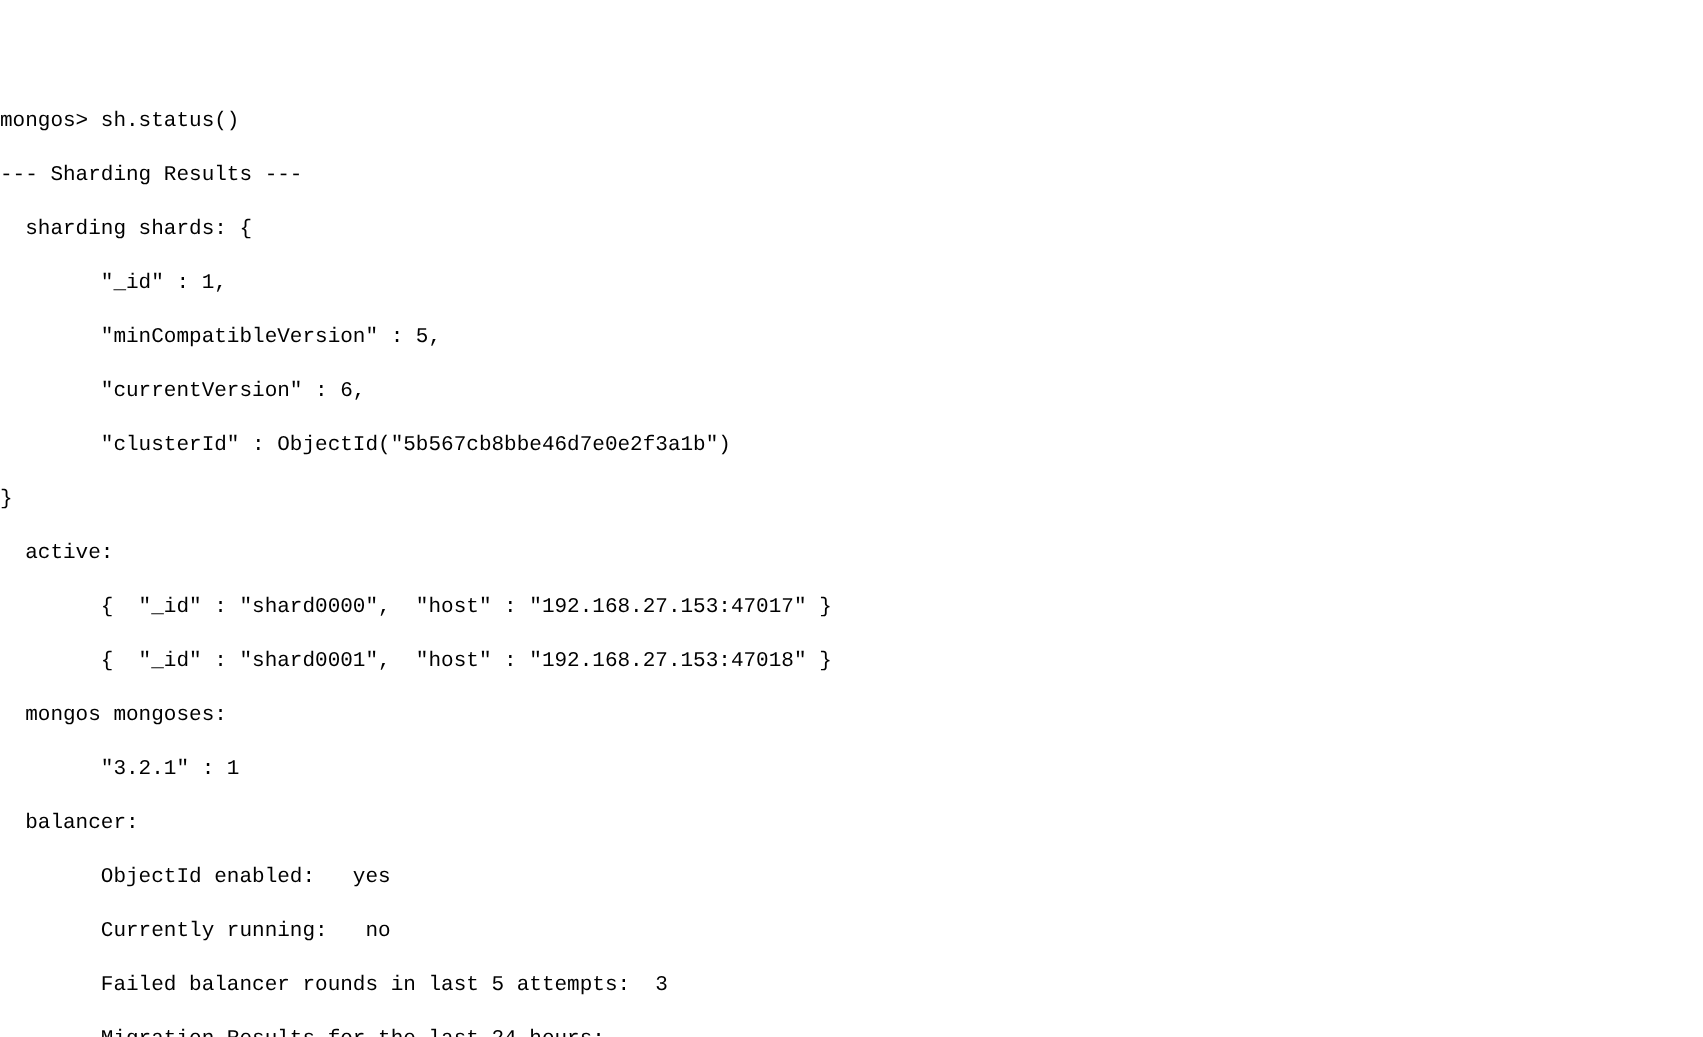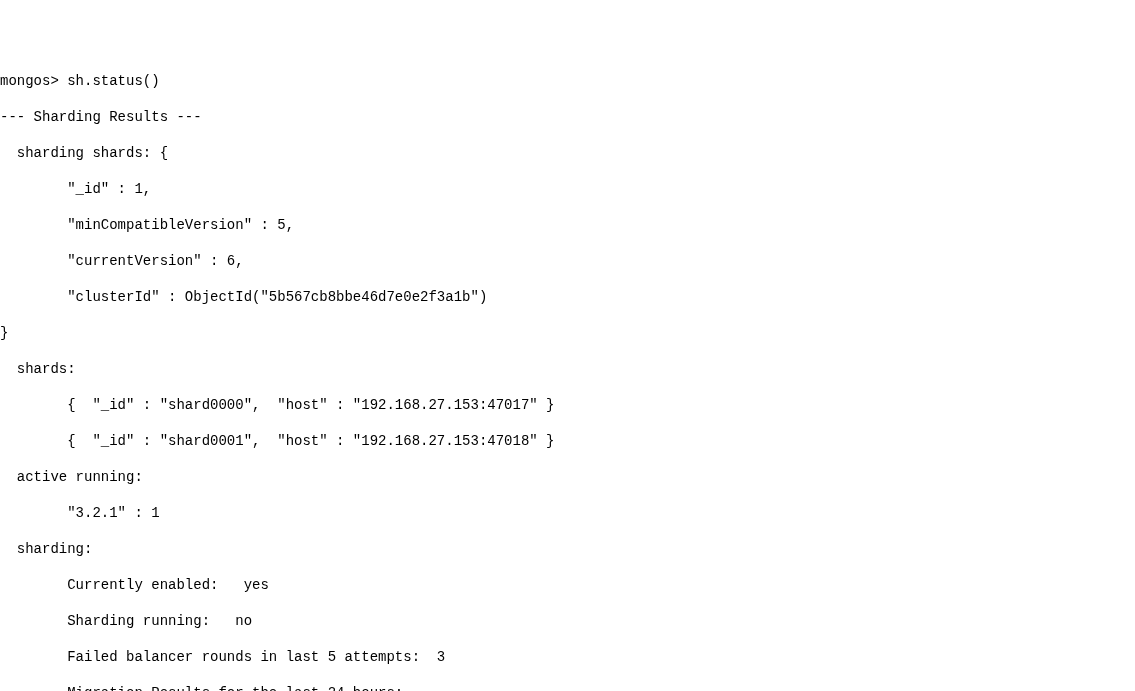--- a/index.html
+++ b/index.html
@@ -20,28 +20,28 @@
 
 
 <span class="line">mongos&gt; sh.status()</span>
 <span class="line">--- Sharding Results ---</span>
 <span class="line">  sharding shards: {</span>
 <span class="line">        "_id" : 1,</span>
 <span class="line">        "minCompatibleVersion" : 5,</span>
 <span class="line">        "currentVersion" : 6,</span>
 <span class="line">        "clusterId" : ObjectId("5b567cb8bbe46d7e0e2f3a1b")</span>
 <span class="line">}</span>
-<span class="line">  shards:</span>
+<span class="line">  active:</span>
 <span class="line">        {  "_id" : "shard0000",  "host" : "192.168.27.153:47017" }</span>
 <span class="line">        {  "_id" : "shard0001",  "host" : "192.168.27.153:47018" }</span>
-<span class="line">  active running:</span>
+<span class="line">  mongos mongoses:</span>
 <span class="line">        "3.2.1" : 1</span>
-<span class="line">  sharding:</span>
-<span class="line">        Currently enabled:   yes</span>
-<span class="line">        Sharding running:   no</span>
+<span class="line">  balancer:</span>
+<span class="line">        ObjectId enabled:   yes</span>
+<span class="line">        Currently running:   no</span>
 <span class="line">        Failed balancer rounds in last 5 attempts:  3</span>
 <span class="line">        Migration Results for the last 24 hours:</span>
 
 
 
 
 
 
 
 

